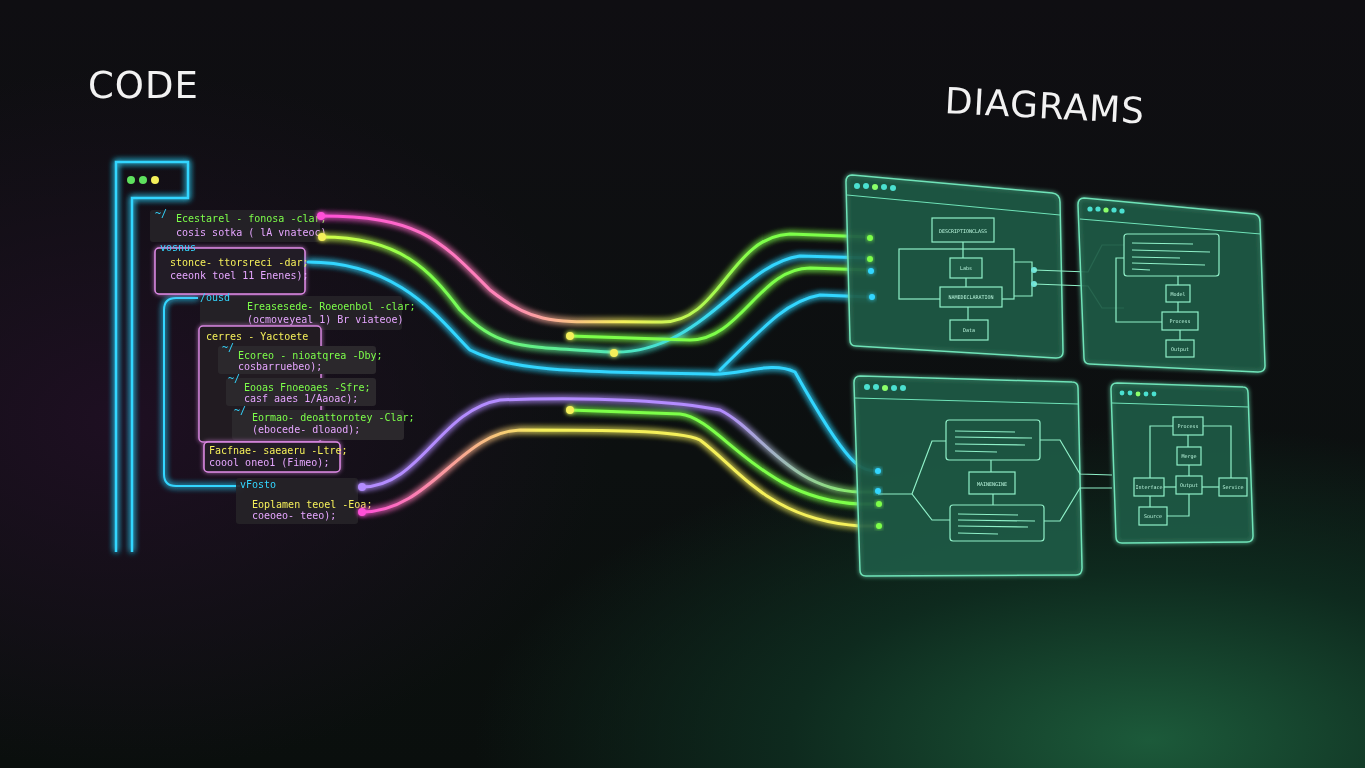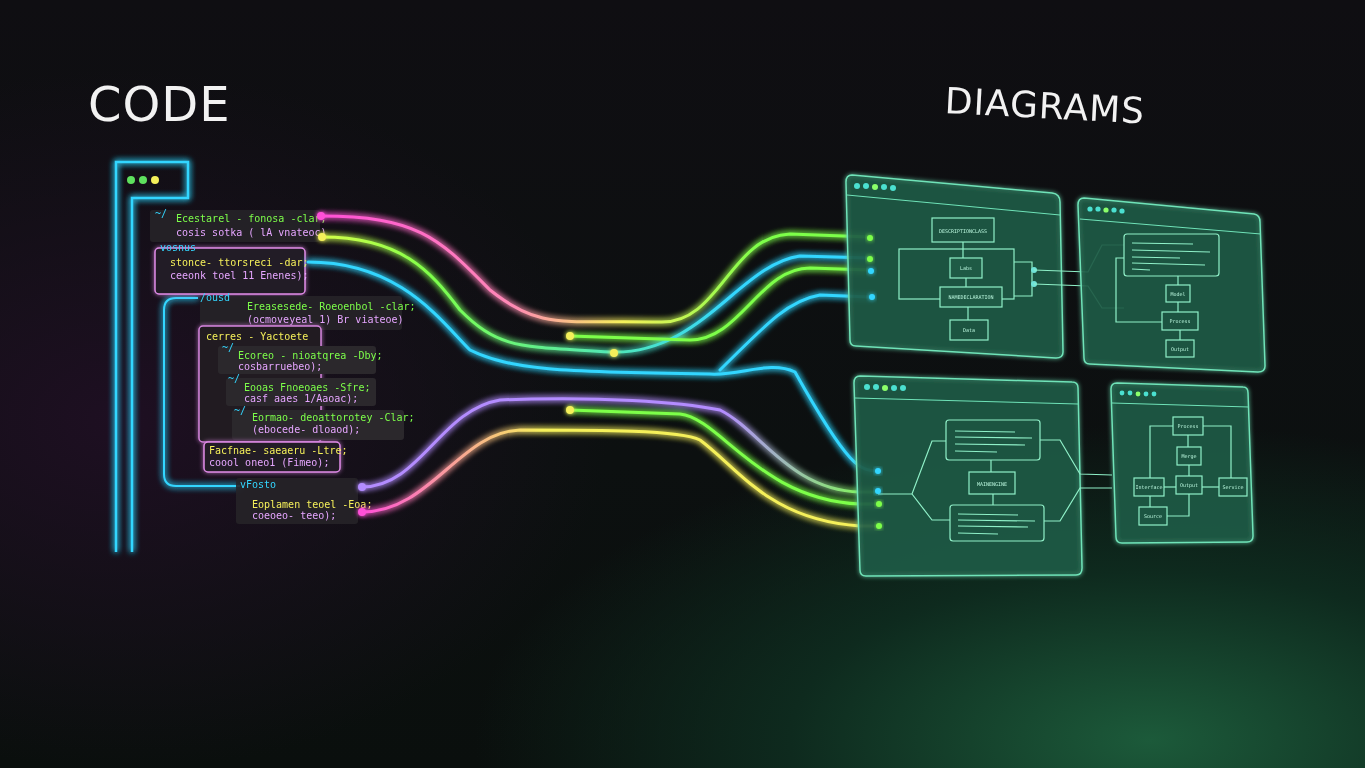--- a/index.html
+++ b/index.html
@@ -2,21 +2,21 @@
 <html><head>
 <meta charset="utf-8">
 <style>
   html,body{margin:0;padding:0;}
   body{width:1365px;height:768px;overflow:hidden;position:relative;
     background:radial-gradient(ellipse 900px 420px at 1150px 740px, #1c5a3a 0%, #0e2a1e 40%, rgba(10,18,16,0) 75%),
                radial-gradient(ellipse 700px 500px at 120px 420px, #1e0f22 0%, rgba(15,12,18,0) 70%),
                linear-gradient(180deg,#0f0e12 0%,#0c1010 60%,#0a0f0d 100%);
     font-family:"DejaVu Sans",sans-serif;}
   .title{position:absolute;color:#f2f2f2;font-family:"DejaVu Sans",sans-serif;font-weight:400;letter-spacing:1px;}
-  .t-code{left:88px;top:76px;font-size:48px;text-align:right;}
+  .t-code{left:88px;top:64px;font-size:37px;text-align:right;}
   .t-diag{left:946px;top:80px;font-size:36px;transform:rotate(3deg);transform-origin:left top;}
   svg.scene{position:absolute;left:0;top:0;}
   .code-txt{font-family:"DejaVu Sans Mono",monospace;font-size:10px;}
   .diag-txt{font-family:"DejaVu Sans Mono",monospace;font-size:5px;fill:#b8f5dc;}
 </style>
 </head>
 <body>
 
 <div class="title t-code">CODE</div>
 <div class="title t-diag">DIAGRAMS</div>

